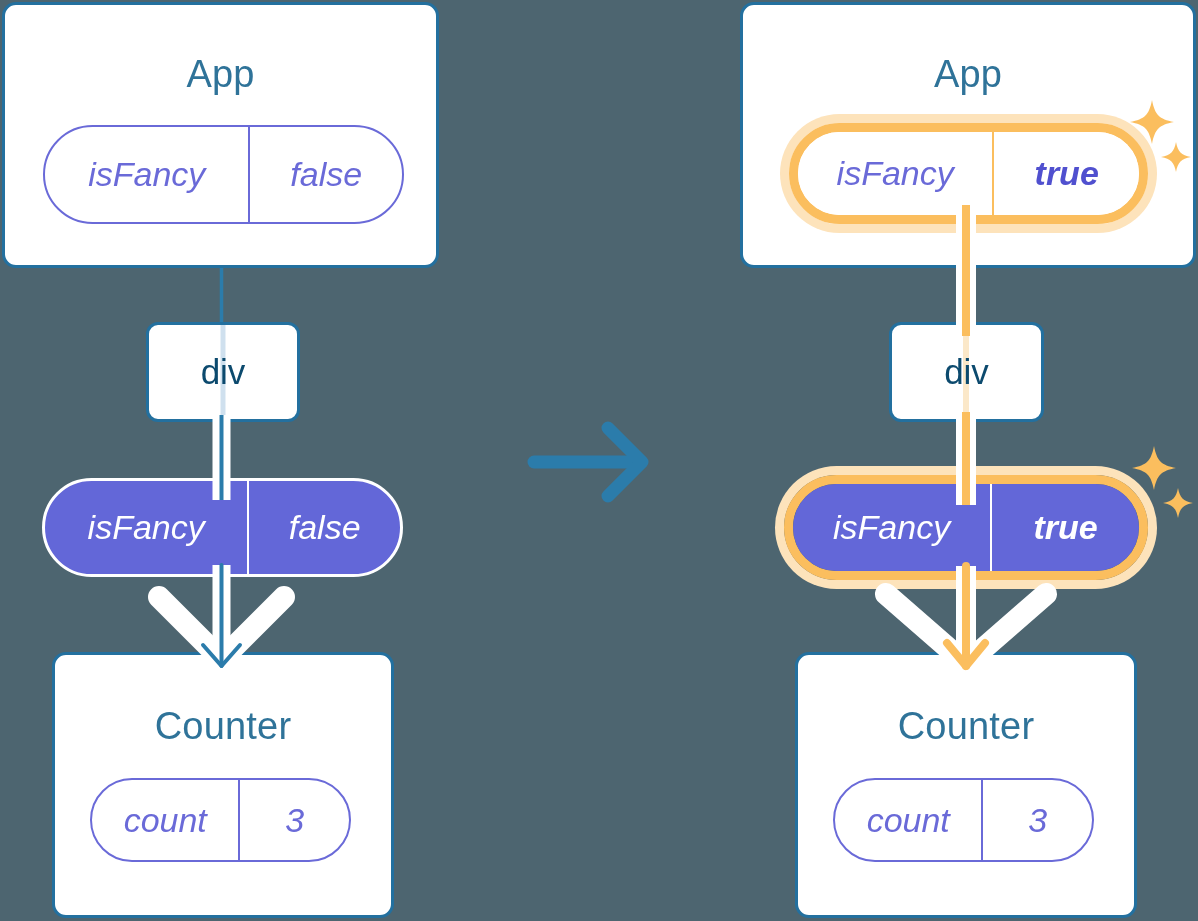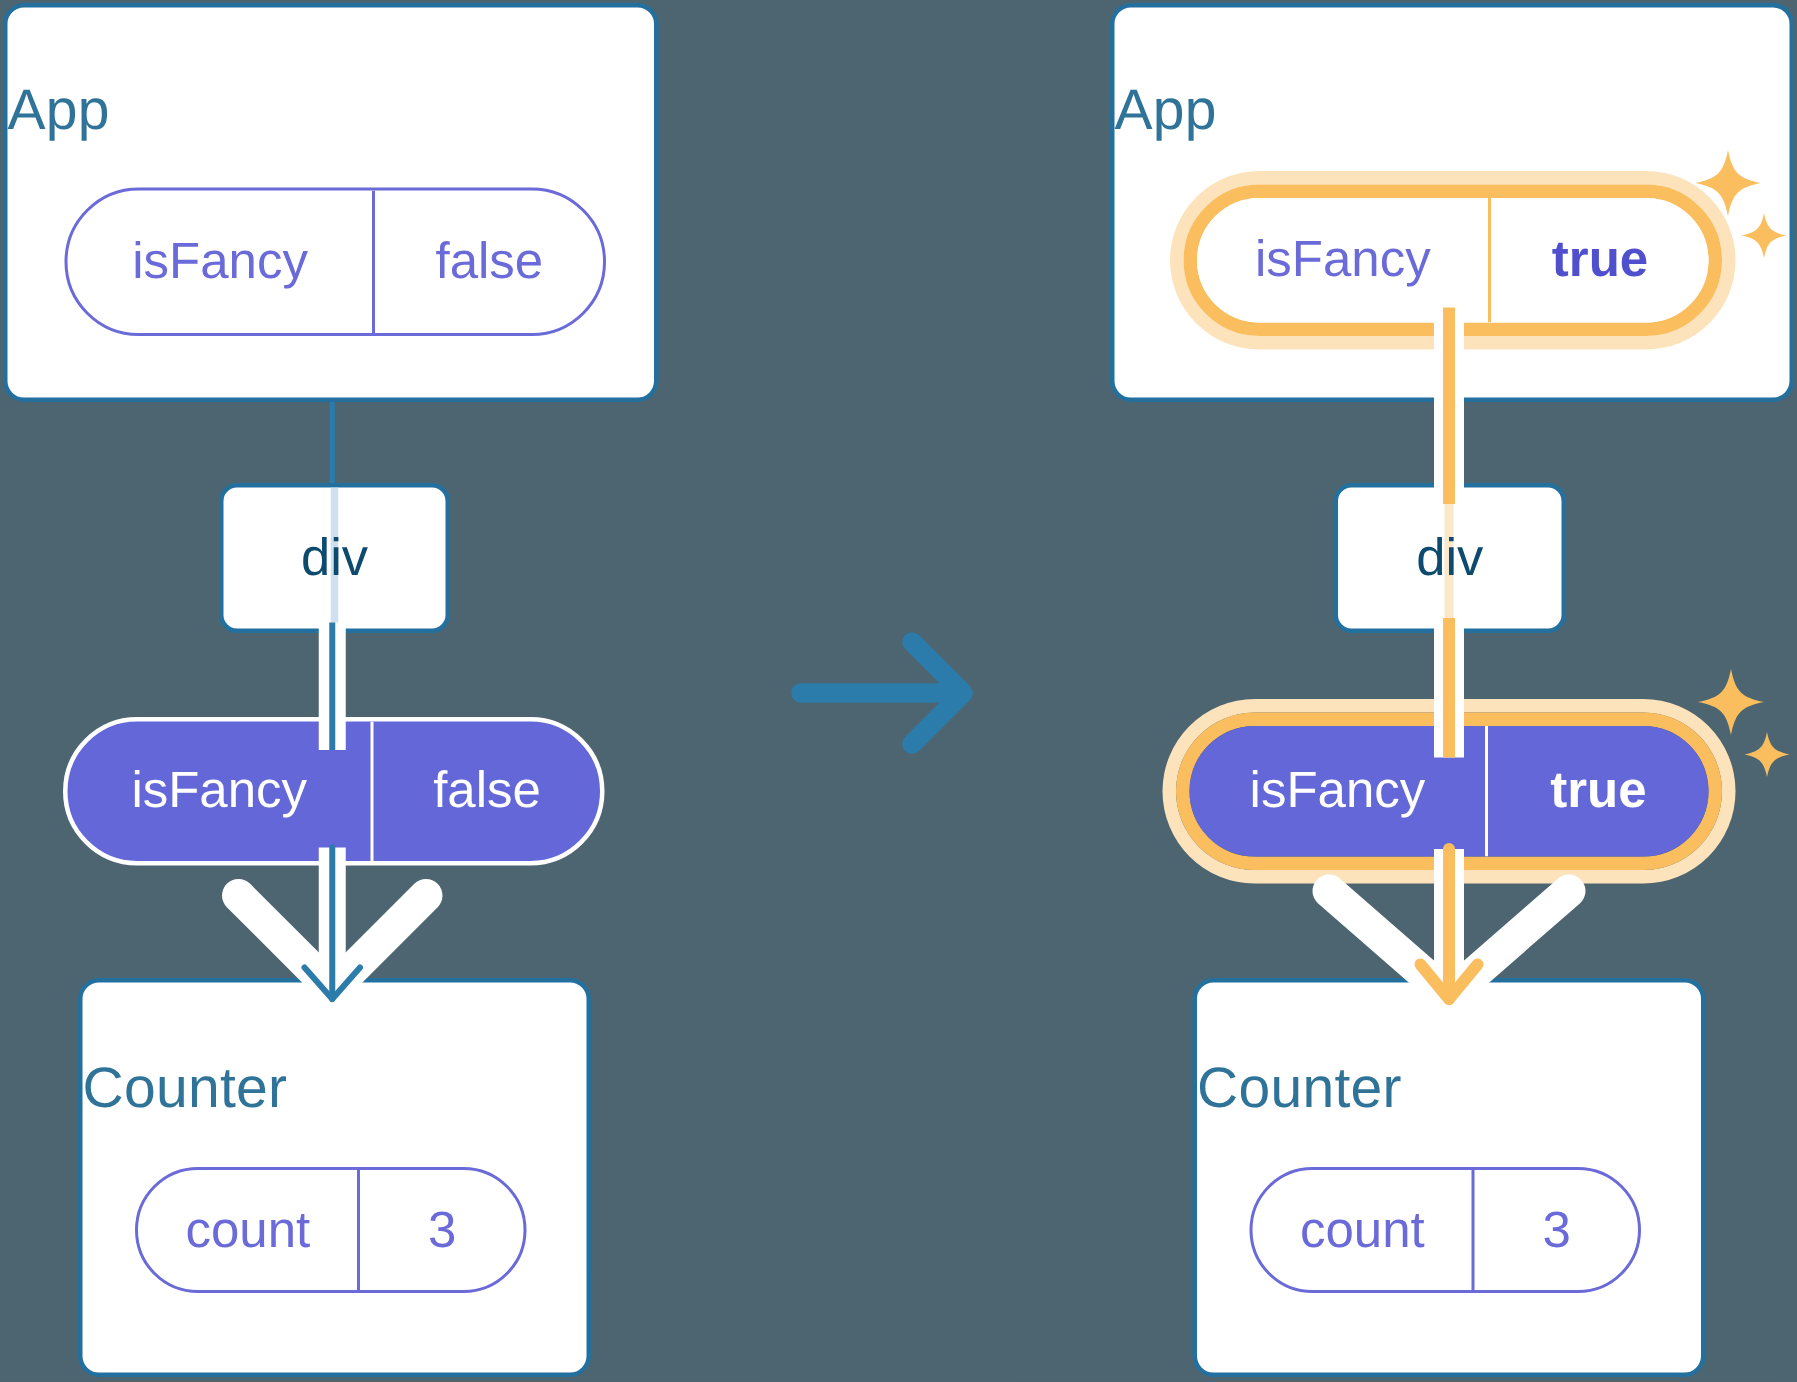--- a/index.html
+++ b/index.html
@@ -19,20 +19,21 @@
     position:absolute;
     background:#ffffff;
     border:3px solid #23709f;
     border-radius:14px;
     box-sizing:border-box;
     z-index:3;
   }
   .card-title{
     position:absolute;
     left:0;right:0;
+    text-align:center;
     color:#2f7399;
     font-size:38px;
     letter-spacing:0.2px;
     line-height:1;
   }
   .divbox{
     position:absolute;
     background:#ffffff;
     border:3px solid #23709f;
     border-radius:12px;
@@ -51,20 +52,21 @@
     display:flex;
     align-items:stretch;
     z-index:7;
     overflow:hidden;
   }
   .pill .seg{
     display:flex;align-items:center;justify-content:center;
     font-size:34px;
     box-sizing:border-box;
     white-space:nowrap;
+    font-style:italic;
   }
   .pill .seg.key{flex:0 0 57%;}
   .pill .seg.val{flex:1 1 auto;}
 
   
   .pill.outline{
     background:#ffffff;
     border:2.5px solid #6a6ad8;
   }
   .pill.outline .seg{color:#6a6ad8;}

